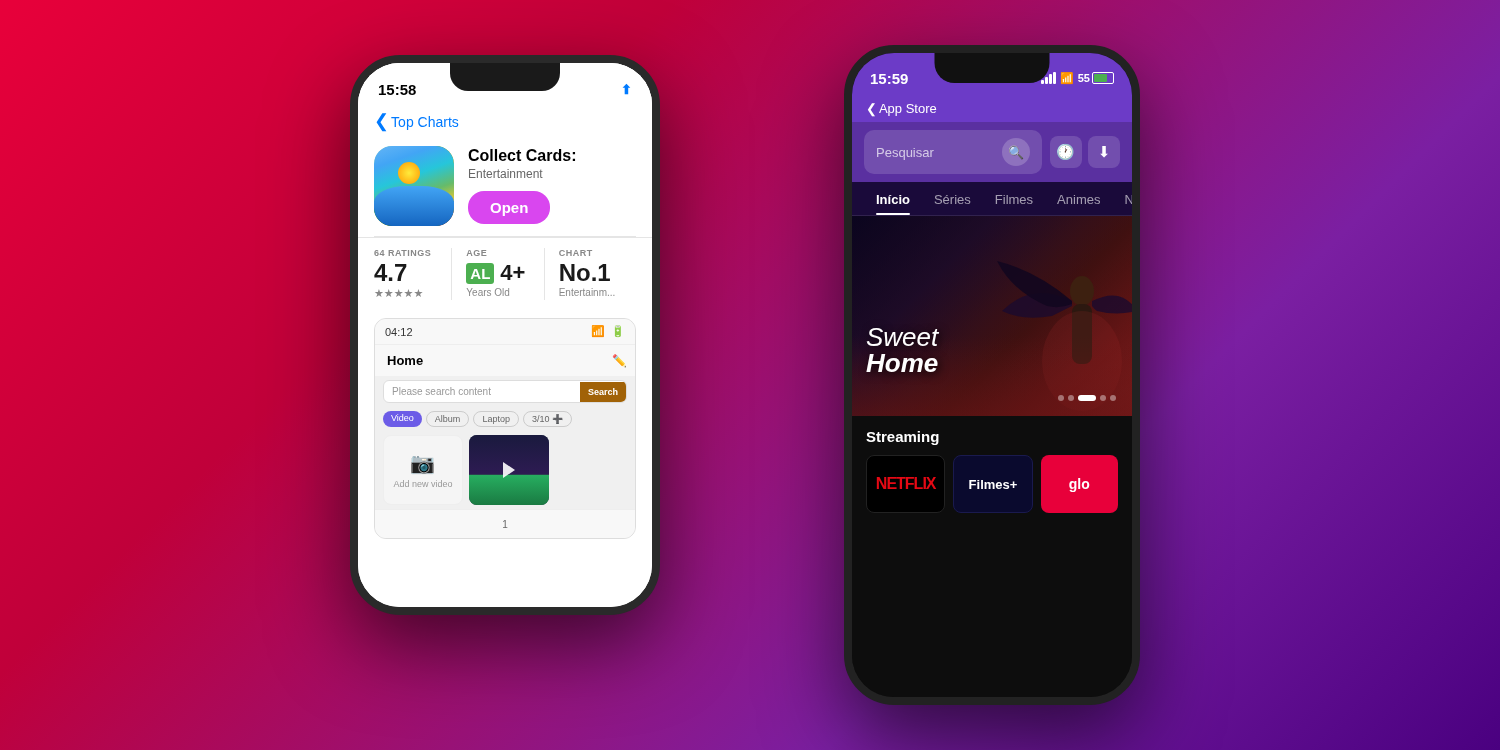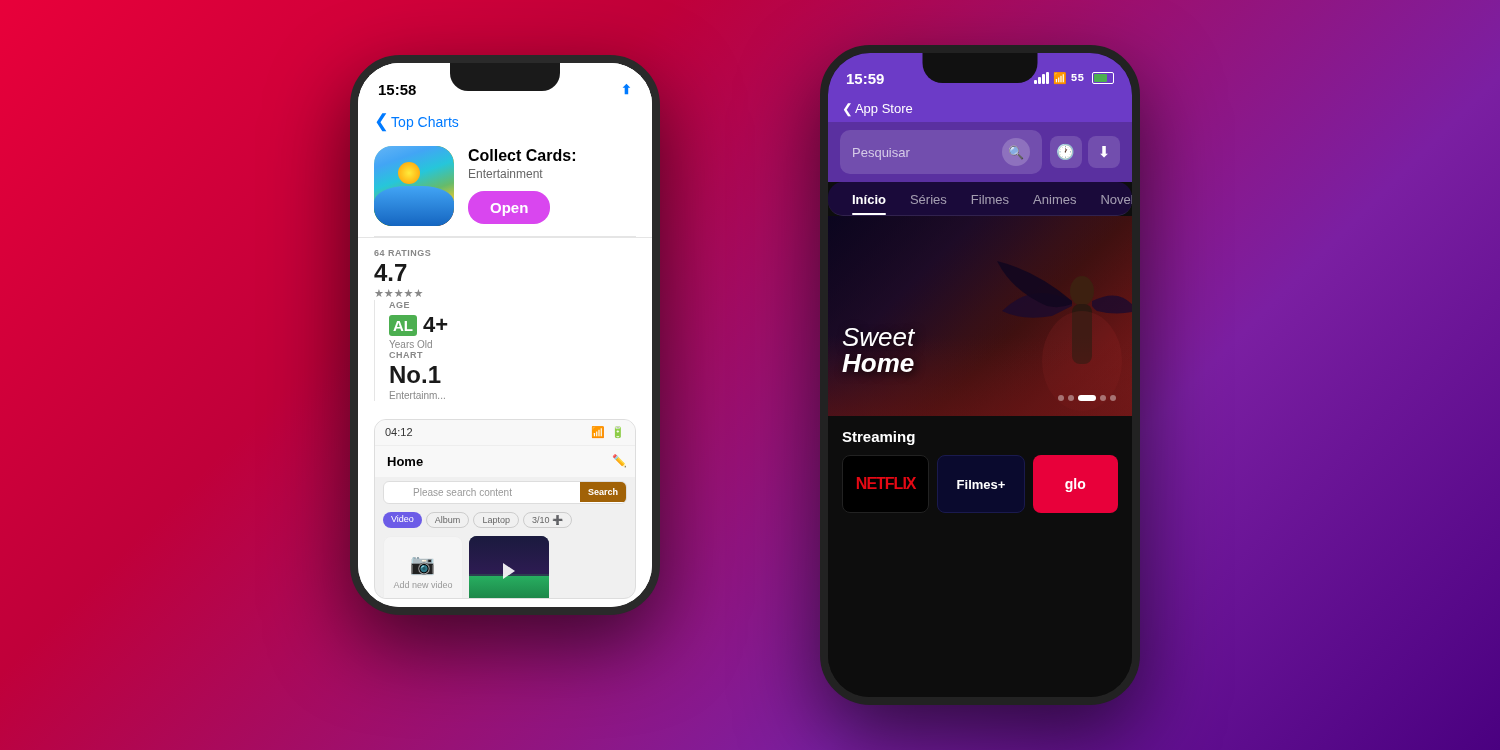--- a/index.html
+++ b/index.html
@@ -198,21 +198,20 @@
       margin-top: 10px;
       cursor: pointer;
     }
 
     
     .ratings-row {
       display: flex;
       padding: 10px 16px;
       background: #fff;
       border-top: 1px solid #e5e5e5;
-      flex-direction: column;
     }
 
     .rating-block {
       flex: 1;
       display: flex;
       flex-direction: column;
       align-items: flex-start;
     }
 
     .rating-block + .rating-block {
@@ -310,21 +309,20 @@
       align-items: center;
       border: 1px solid #ddd;
       overflow: hidden;
     }
 
     .preview-search-input {
       flex: 1;
       font-size: 10px;
       color: #999;
       padding: 5px 8px;
-      margin-left: 21px;
     }
 
     .preview-search-btn {
       background: #a16207;
       color: #fff;
       font-size: 9px;
       padding: 5px 8px;
       font-weight: 600;
     }
 
@@ -414,21 +412,21 @@
       transform: translate(-50%, -50%);
       width: 0;
       height: 0;
       border-left: 12px solid rgba(255,255,255,0.9);
       border-top: 8px solid transparent;
       border-bottom: 8px solid transparent;
     }
 
     
     .phone-right {
-      width: 320px;
+      width: 296px;
       height: 660px;
       right: 60px;
       top: 20px;
       z-index: 2;
       background: #111;
       border: 8px solid #222;
     }
 
     .phone-right .notch {
       position: absolute;
@@ -472,22 +470,21 @@
 
     .status-right-icons {
       display: flex;
       gap: 4px;
       align-items: center;
     }
 
     .battery-indicator {
       display: flex;
       align-items: center;
-      gap: 8px;
-      font-family: Liberation Mono, monospace;
+      gap: 2px;
     }
 
     .battery-box {
       width: 22px;
       height: 12px;
       border: 1.5px solid #fff;
       border-radius: 2px;
       position: relative;
       display: flex;
       align-items: center;
@@ -570,21 +567,20 @@
       color: #fff;
       font-size: 15px;
     }
 
     
     .tab-nav {
       background: #1a0a3a;
       display: flex;
       padding: 0 12px;
       border-bottom: 1px solid rgba(255,255,255,0.1);
-      border-radius: 15px;
     }
 
     .tab-item {
       padding: 10px 12px 8px;
       color: rgba(255,255,255,0.6);
       font-size: 13px;
       font-weight: 500;
       position: relative;
     }
 

